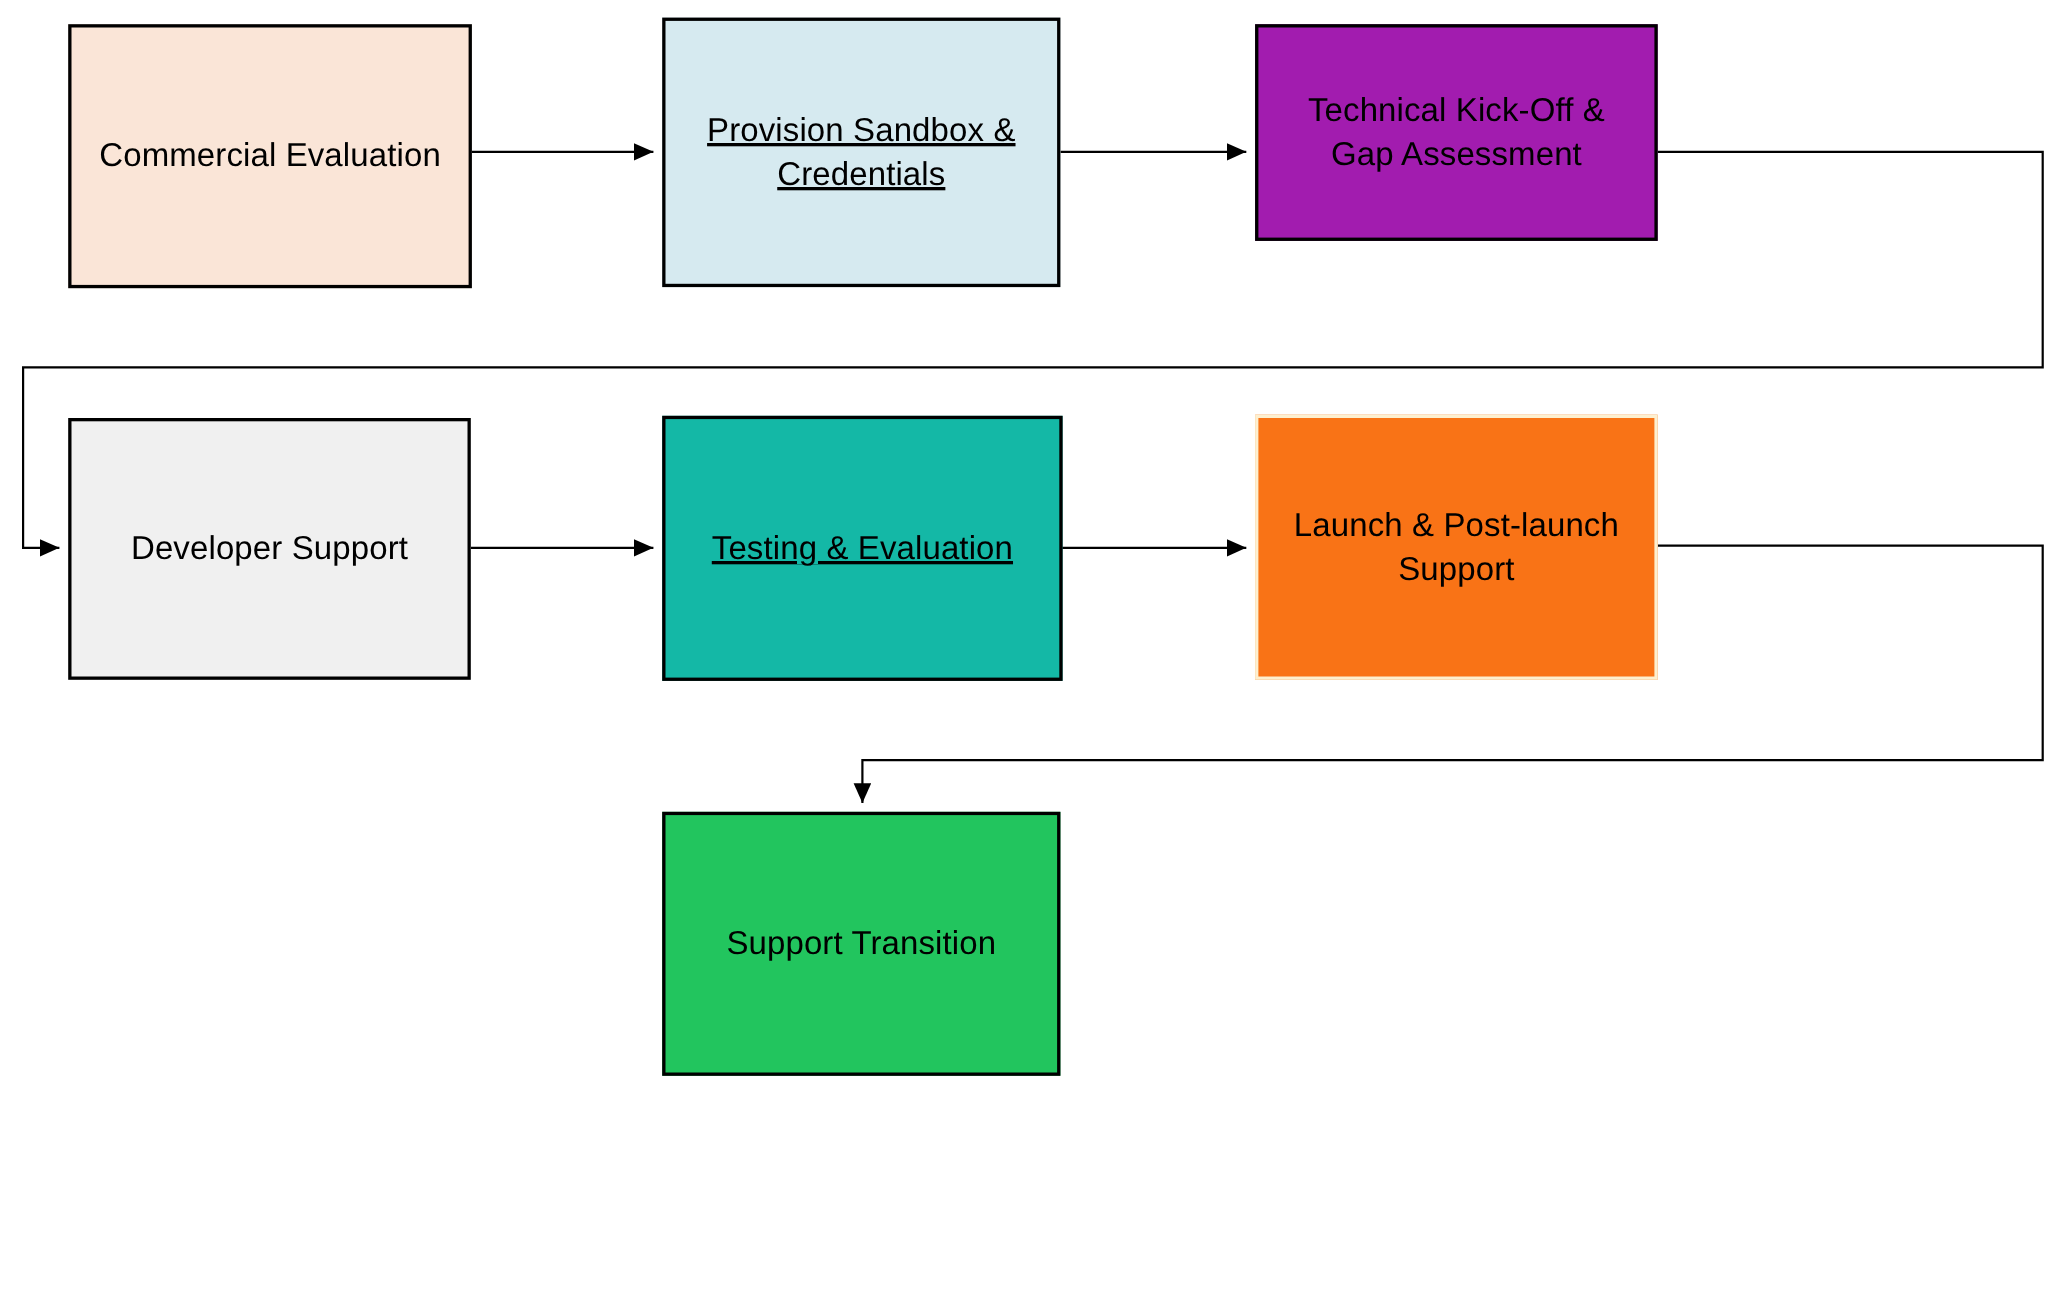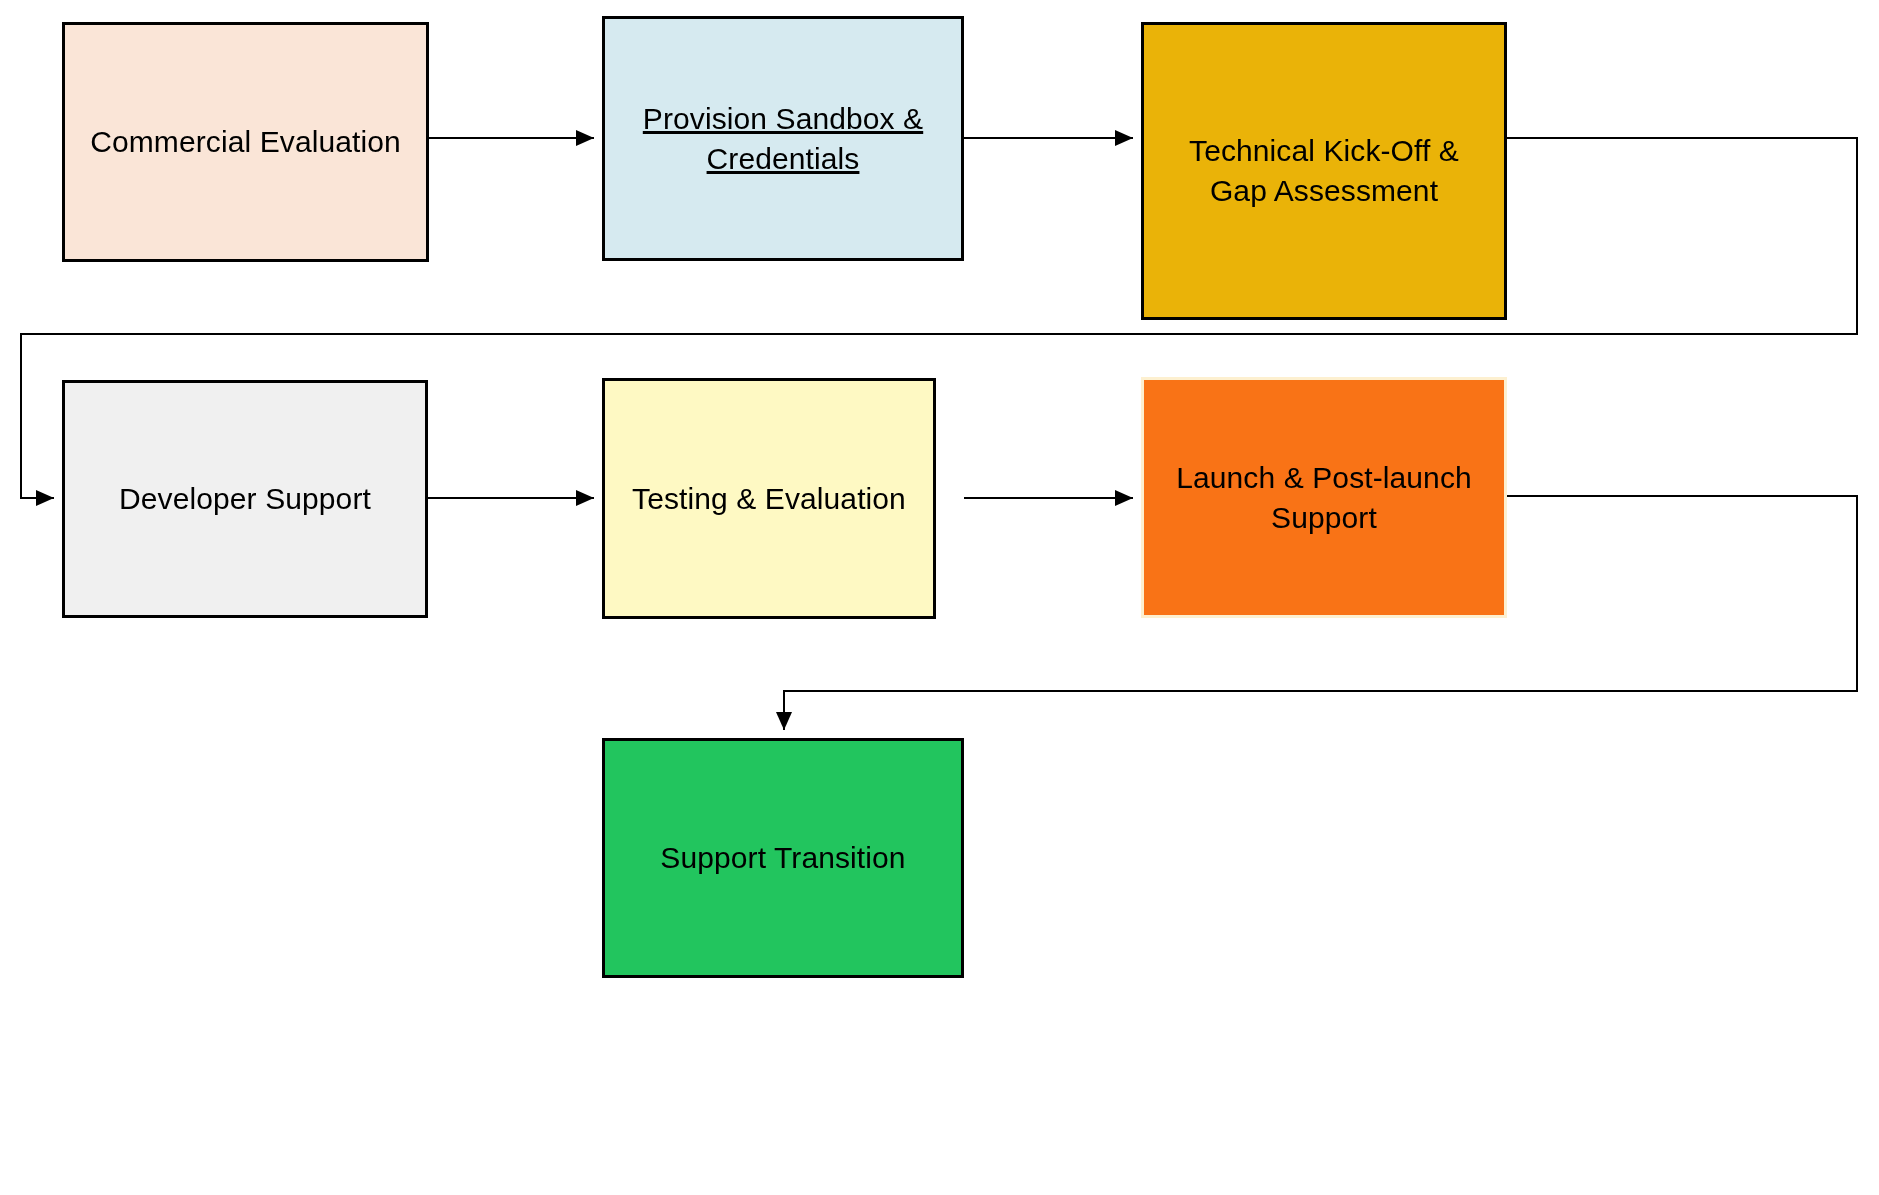--- a/index.html
+++ b/index.html
@@ -69,30 +69,30 @@
 
   <div class="node" style="left: 62px; top: 22px; width: 367px; height: 240px; background: rgb(250, 229, 215); border: 3px solid rgb(0, 0, 0);">
     <span class="node-label">Commercial Evaluation</span>
   </div>
 
   <div class="node" style="left: 602px; top: 16px; width: 362px; height: 245px; background: rgb(214, 234, 240); border: 3px solid rgb(0, 0, 0); text-decoration: underline;">
     <span class="node-label">Provision Sandbox &amp;
 Credentials</span>
   </div>
 
-  <div class="node" style="left: 1141px; top: 22px; width: 366px; height: 298px; background: #eab308; border: 3px solid rgb(0, 0, 0);">
+  <div class="node" style="left: 1141px; top: 22px; width: 366px; height: 197px; background: #a21caf; border: 3px solid rgb(0, 0, 0);">
     <span class="node-label">Technical Kick-Off &amp;
 Gap Assessment</span>
   </div>
 
   <div class="node" style="left: 62px; top: 380px; width: 366px; height: 238px; background: rgb(240, 240, 240); border: 3px solid rgb(0, 0, 0); text-align: center;">
     <span class="node-label">Developer Support</span>
   </div>
 
-  <div class="node" style="left: 602px; top: 378px; width: 334px; height: 241px; background: #fef9c3; border: 3px solid rgb(0, 0, 0);">
+  <div class="node" style="left: 602px; top: 378px; width: 364px; height: 241px; background: #14b8a6; border: 3px solid rgb(0, 0, 0); text-decoration: underline;">
     <span class="node-label">Testing &amp; Evaluation</span>
   </div>
 
   <div class="node" style="left: 1141px; top: 377px; width: 366px; height: 241px; background: #f97316; border: 3px solid rgb(253, 240, 208);">
     <span class="node-label">Launch &amp; Post-launch
 Support</span>
   </div>
 
   <div class="node" style="left: 602px; top: 738px; width: 362px; height: 240px; background: #22c55e; border: 3px solid rgb(0, 0, 0);">
     <span class="node-label">Support Transition</span>

